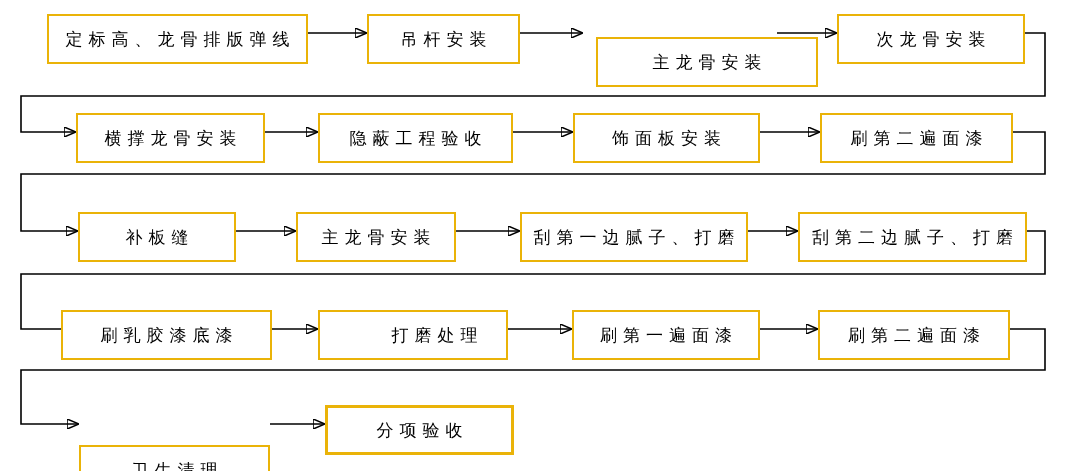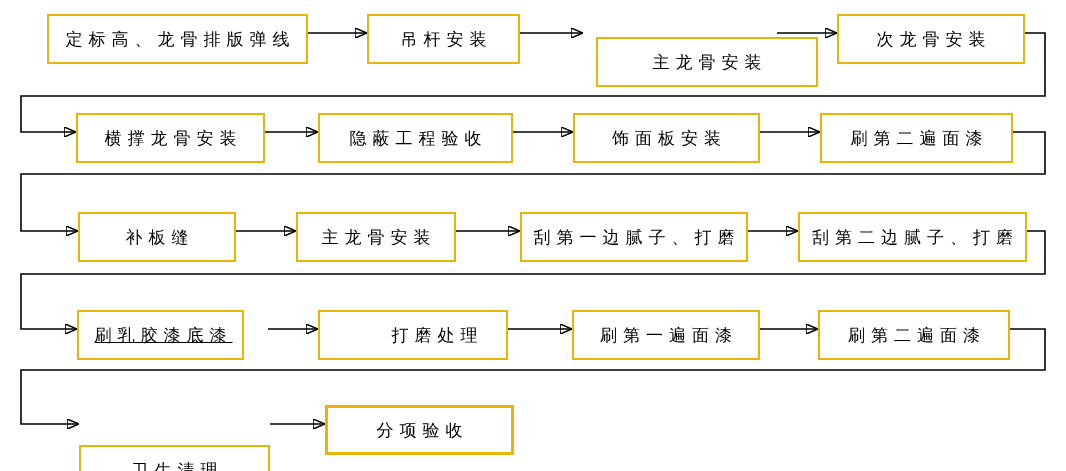--- a/index.html
+++ b/index.html
@@ -111,21 +111,21 @@
       </div>
       <div class="box" style="left: 296px; top: 212px; width: 160px;">
         <span>主龙骨安装</span>
       </div>
       <div class="box" style="left: 520px; top: 212px; width: 228px;">
         <span>刮第一边腻子、打磨</span>
       </div>
       <div class="box" style="left: 798px; top: 212px; width: 229px;">
         <span>刮第二边腻子、打磨</span>
       </div>
-      <div class="box" style="left: 77px; top: 310px; width: 167px; text-decoration: underline;">
+      <div class="box" style="left: 61px; top: 310px; width: 211px;">
         <span>刷乳胶漆底漆</span>
       </div>
       <div class="box" style="left: 318px; top: 310px; width: 190px; padding-left: 43px;">
         <span>打磨处理</span>
       </div>
       <div class="box" style="left: 572px; top: 310px; width: 188px;">
         <span>刷第一遍面漆</span>
       </div>
       <div class="box" style="left: 818px; top: 310px; width: 192px;">
         <span>刷第二遍面漆</span>

